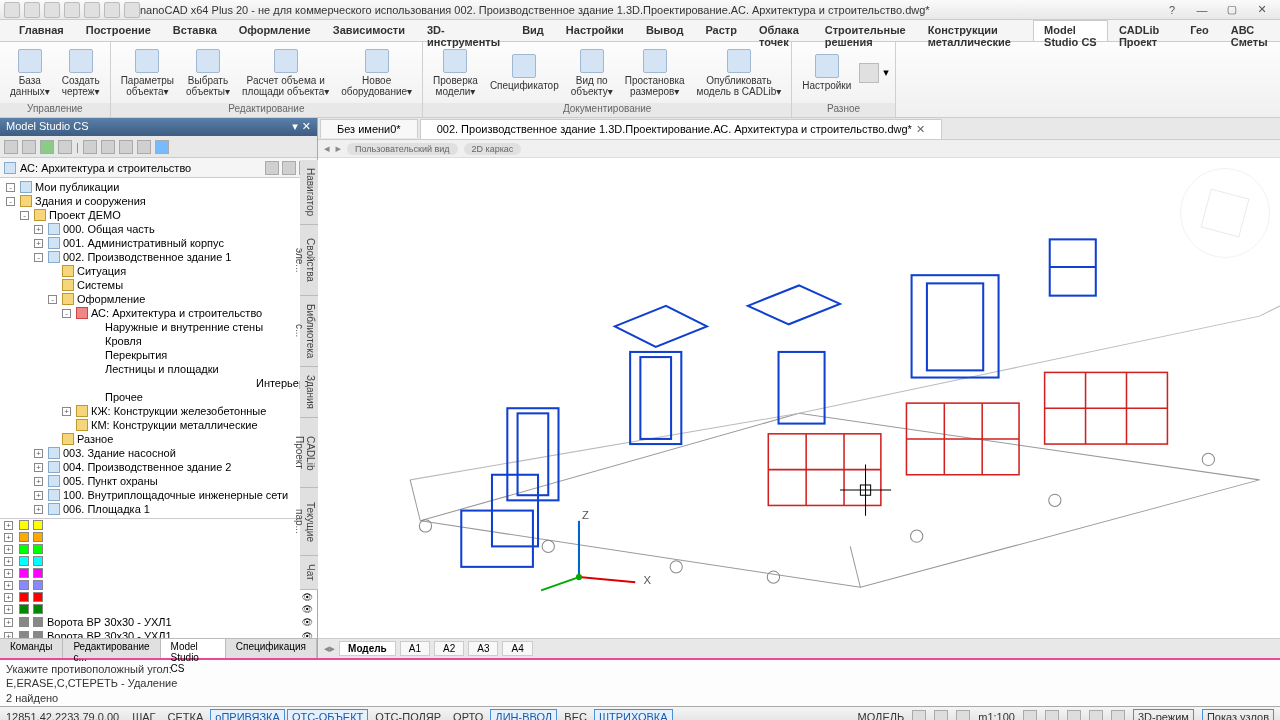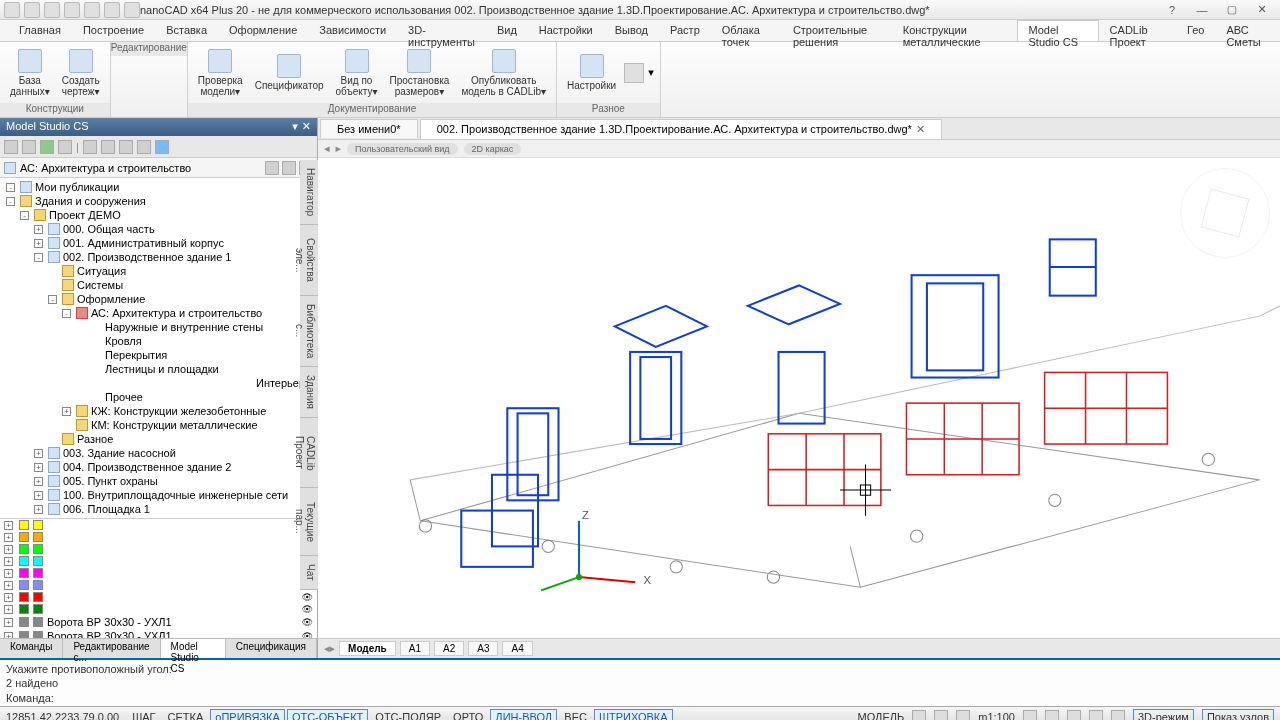--- a/index.html
+++ b/index.html
@@ -8,21 +8,21 @@
 
 .titlebar { height: 20px; background: linear-gradient(#fafafa,#e8e8e8); display: flex; align-items: center; padding: 0 4px; border-bottom: 1px solid #ccc; }
 .titlebar .qat { display: flex; gap: 4px; }
 .titlebar .qat-btn { width: 16px; height: 16px; background: #e0e0e0; border: 1px solid #bbb; border-radius: 2px; cursor: pointer; }
 .titlebar .title { flex: 1; color: #333; font-size: 11px; overflow: hidden; white-space: nowrap; }
 .titlebar .winbtns { display: flex; gap: 2px; }
 .titlebar .winbtn { width: 28px; height: 16px; display: flex; align-items: center; justify-content: center; cursor: pointer; color: #555; }
 
 
 .ribbon-tabs { height: 22px; background: #f5f5f5; display: flex; border-bottom: 1px solid #ccc; padding-left: 8px; }
-.rtab { padding: 3px 10px; cursor: pointer; border: 1px solid transparent; border-bottom: none; color: #333; }
+.rtab { padding: 3px 10px; cursor: pointer; border: 1px solid transparent; border-bottom: none; color: #333; font-weight: bold; }
 .rtab.active { background: #fff; border-color: #ccc; }
 
 
 .ribbon { height: 76px; background: linear-gradient(#fdfdfd,#f0f0f0); display: flex; border-bottom: 1px solid #ccc; }
 .rgroup { border-right: 1px solid #d0d0d0; display: flex; flex-direction: column; }
 .rgroup-body { flex: 1; display: flex; align-items: center; padding: 2px 6px; gap: 4px; }
 .rgroup-label { height: 14px; text-align: center; font-size: 10px; color: #666; background: #e8e8e8; }
 .rbtn { display: flex; flex-direction: column; align-items: center; cursor: pointer; padding: 2px 4px; min-width: 44px; }
 .rbtn-icon { width: 24px; height: 24px; background: #d4e4f4; border: 1px solid #a0b8d0; border-radius: 2px; margin-bottom: 2px; }
 .rbtn-label { font-size: 10px; text-align: center; line-height: 1.1; color: #333; }
@@ -64,21 +64,21 @@
 .layout-tabs { height:20px; background:#e8e8e8; border-top:1px solid #ccc; display:flex; align-items:center; padding:0 6px; gap:4px; }
 .ltab { padding:1px 8px; border:1px solid #ccc; background:#f8f8f8; cursor:pointer; font-size:10px; }
 .ltab.active { background:#fff; font-weight:bold; }
 
 
 .btabs { height:20px; background:#e0e0e0; border-top:1px solid #bbb; display:flex; }
 .btab { padding:2px 10px; border-right:1px solid #bbb; cursor:pointer; font-size:10px; }
 .btab.active { background:#fff; }
 
 
-.cmdline { height: 48px; background:#fdfdfd; border-top:2px solid #0369a1; font-family:Consolas,monospace; font-size:10px; padding:2px 6px; color:#333; overflow:hidden;}
+.cmdline { height: 48px; background:#fdfdfd; border-top:2px solid #ec4899; font-family:Consolas,monospace; font-size:10px; padding:2px 6px; color:#333; overflow:hidden;}
 .cmdline div { line-height:1.3; white-space:nowrap; }
 
 
 .statusbar { height:20px; background:linear-gradient(#f5f5f5,#e0e0e0); border-top:1px solid #aaa; display:flex; align-items:center; padding:0 6px; gap:8px; font-size:10px; color:#333; }
 .statusbar .toggle { padding:1px 4px; border:1px solid transparent; cursor:pointer; }
 .statusbar .toggle.on { border-color:#4a90d9; color:#1a5aa8; background:#e4f0fc; }
 .statusbar .spacer { flex:1; }
 .sbicon { width:14px; height:14px; background:#ddd; border:1px solid #aaa; cursor:pointer; }
 
 .layers-list { border-top:1px solid #ccc; background:#fff; max-height:120px; overflow:auto; }
@@ -132,23 +132,41 @@
       <div class="rgroup-body">
         <div class="rbtn">
           <div class="rbtn-icon"></div>
           <div class="rbtn-label">База<br>данных▾</div>
         </div>
         <div class="rbtn">
           <div class="rbtn-icon"></div>
           <div class="rbtn-label">Создать<br>чертеж▾</div>
         </div>
       </div>
-      <div class="rgroup-label">Конструкции</div>
+      <div class="rgroup-label">Управление</div>
     </div>
     <div class="rgroup">
+      <div class="rgroup-body">
+        <div class="rbtn">
+          <div class="rbtn-icon"></div>
+          <div class="rbtn-label">Параметры<br>объекта▾</div>
+        </div>
+        <div class="rbtn">
+          <div class="rbtn-icon"></div>
+          <div class="rbtn-label">Выбрать<br>объекты▾</div>
+        </div>
+        <div class="rbtn">
+          <div class="rbtn-icon"></div>
+          <div class="rbtn-label">Расчет объема и<br>площади объекта▾</div>
+        </div>
+        <div class="rbtn">
+          <div class="rbtn-icon"></div>
+          <div class="rbtn-label">Новое<br>оборудование▾</div>
+        </div>
+      </div>
       <div class="rgroup-label">Редактирование</div>
     </div>
     <div class="rgroup">
       <div class="rgroup-body">
         <div class="rbtn">
           <div class="rbtn-icon"></div>
           <div class="rbtn-label">Проверка<br>модели▾</div>
         </div>
         <div class="rbtn">
           <div class="rbtn-icon"></div>
@@ -531,20 +549,21 @@
             <div class="ltab">A3</div>
             <div class="ltab">A4</div>
           </div>
       </div>
     </div>
   </div>
 </div>
 
 <div class="cmdline" id="cmdline">
     <div>Укажите противоположный угол:</div>
+    <div>E,ERASE,С,СТЕРЕТЬ - Удаление</div>
     <div>2 найдено</div>
     <div>Команда:</div>
   </div>
 
 <div class="statusbar">
   <span>12851.42,2233.79,0.00</span>
   <span id="stoggles" style="display:flex;gap:2px;">
       <span class="toggle">ШАГ</span>
       <span class="toggle">СЕТКА</span>
       <span class="toggle on">оПРИВЯЗКА</span>

